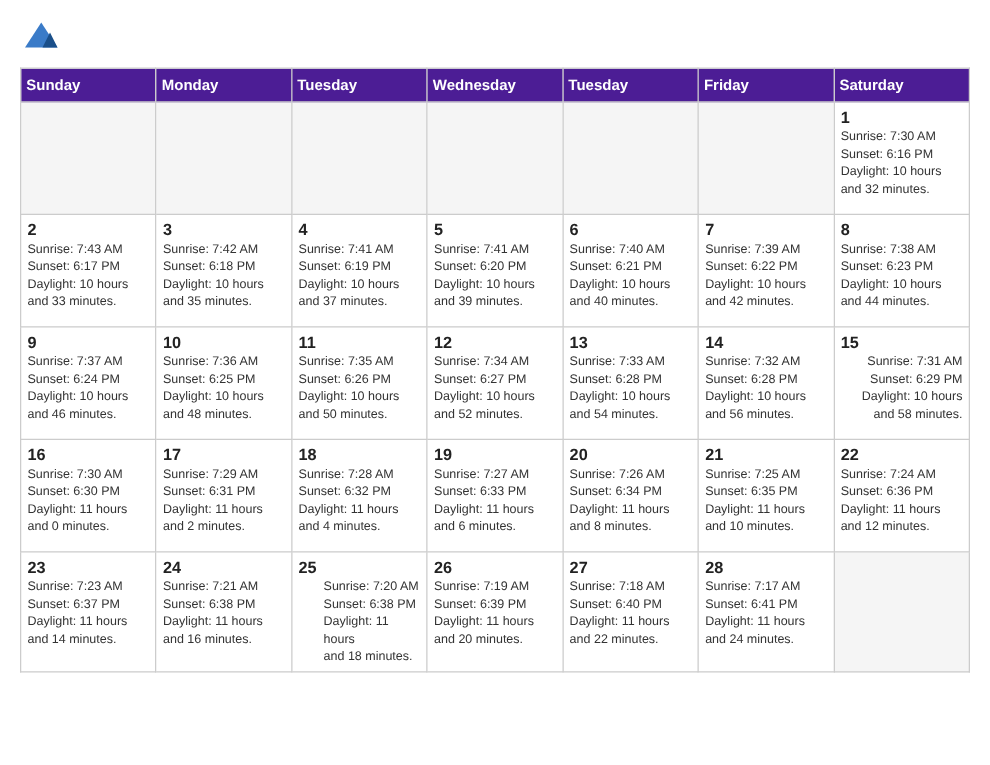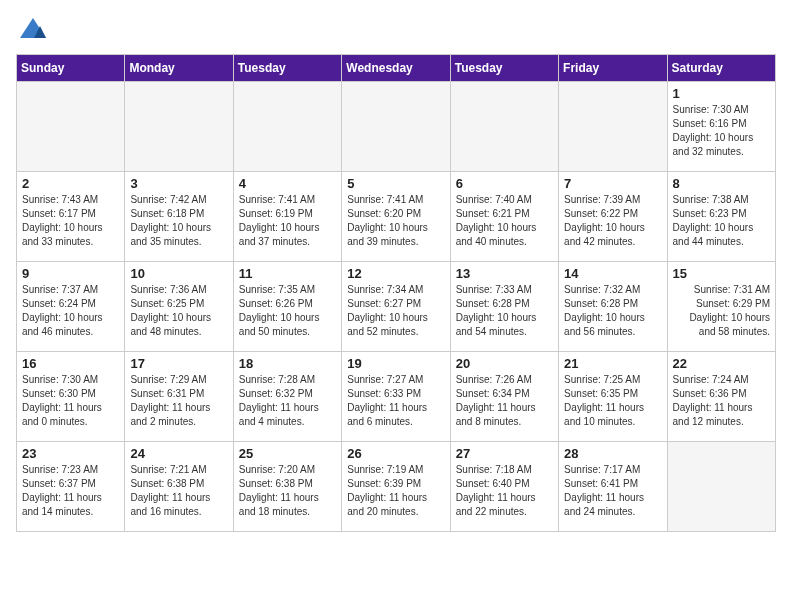--- a/index.html
+++ b/index.html
@@ -296,21 +296,21 @@
         </td>
         <td>
           <div class="day-number">24</div>
           <div class="day-info" style="white-space: pre-line;">Sunrise: 7:21 AM
 Sunset: 6:38 PM
 Daylight: 11 hours
 and 16 minutes.</div>
         </td>
         <td>
           <div class="day-number">25</div>
-          <div class="day-info" style="white-space: pre-line;">Sunrise: 7:20 AM
+          <div class="day-info" style="white-space: pre-line; margin-left: 20px;">Sunrise: 7:20 AM
 Sunset: 6:38 PM
 Daylight: 11 hours
 and 18 minutes.</div>
         </td>
         <td>
           <div class="day-number">26</div>
           <div class="day-info" style="white-space: pre-line;">Sunrise: 7:19 AM
 Sunset: 6:39 PM
 Daylight: 11 hours
 and 20 minutes.</div>

